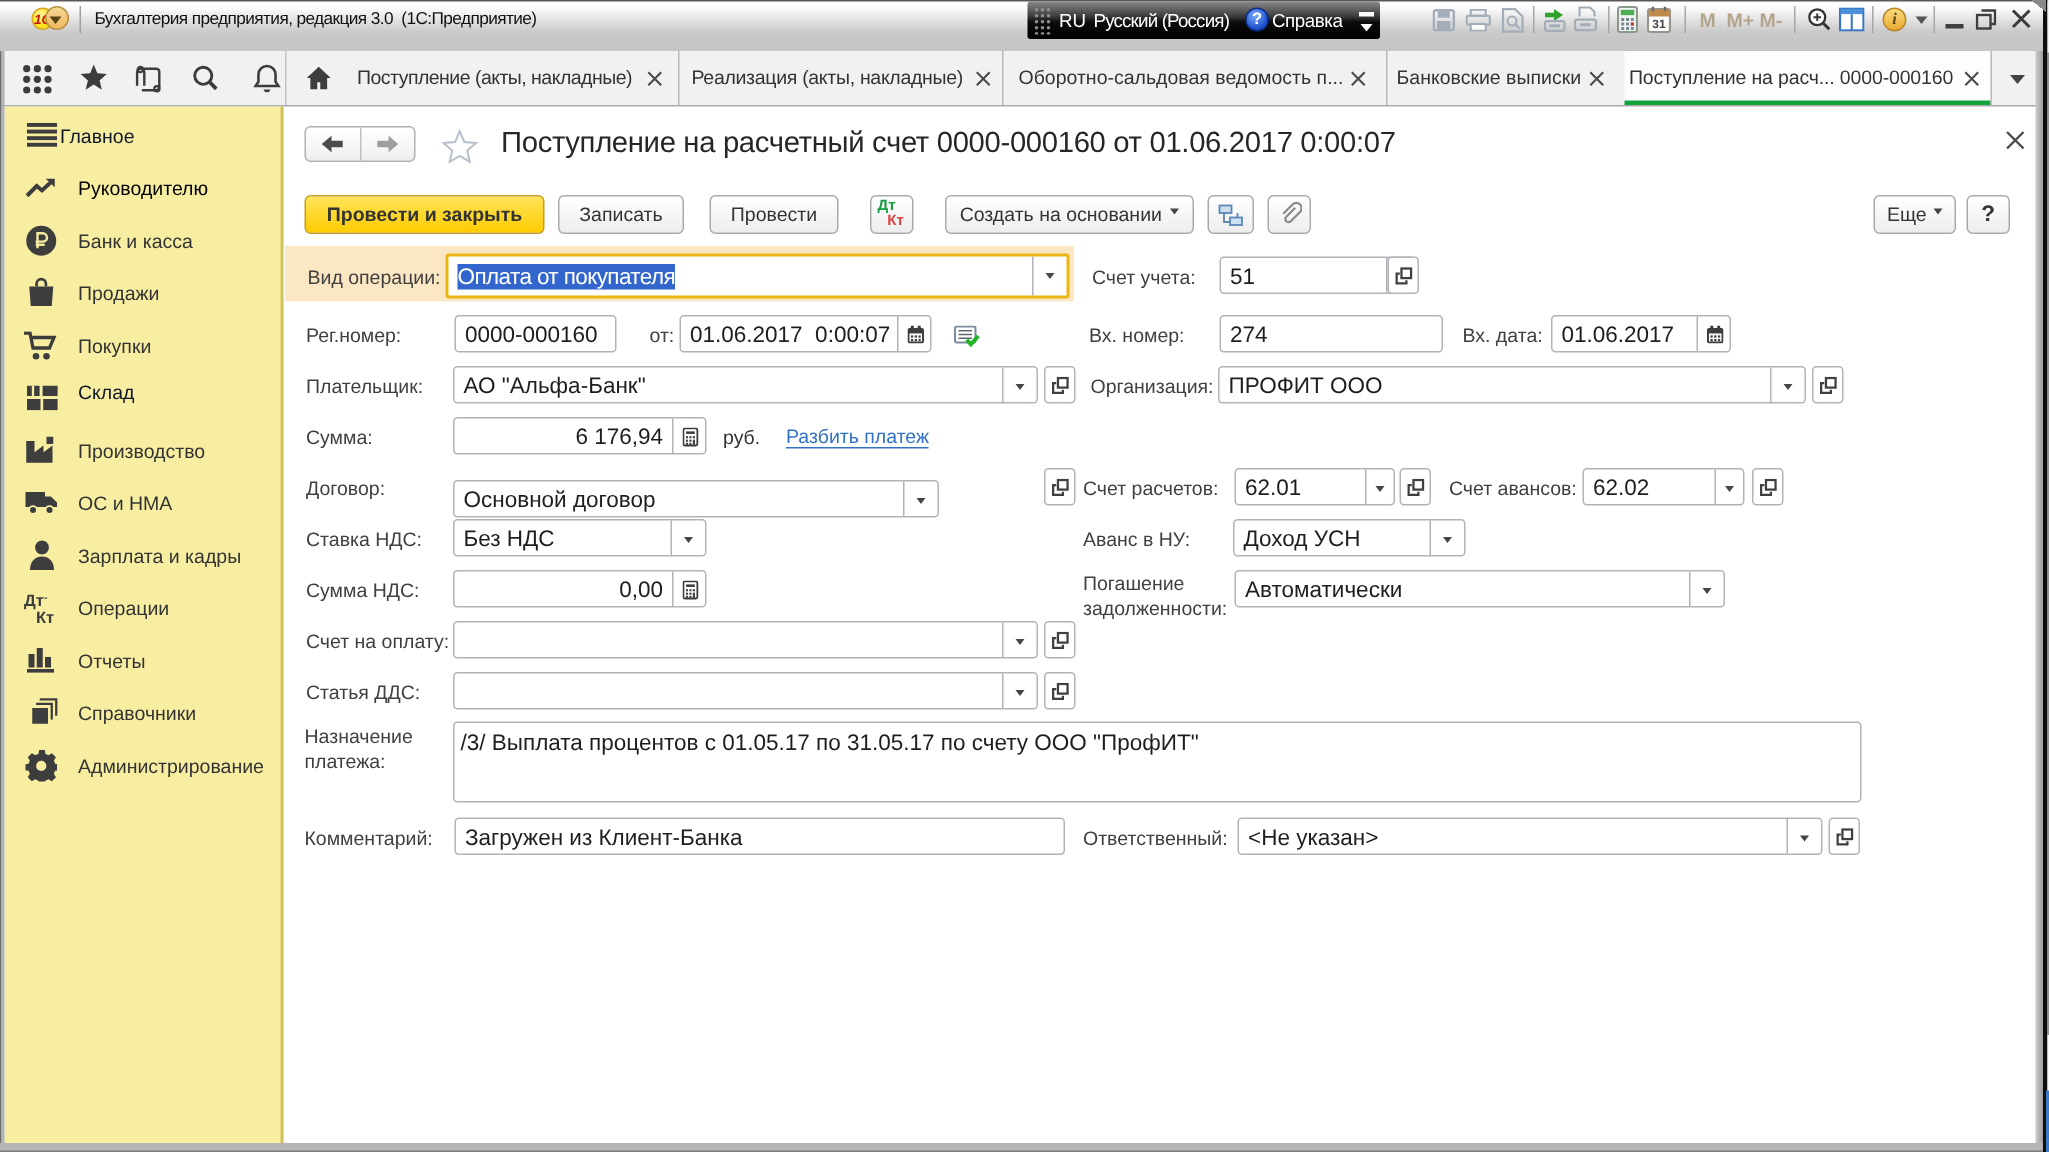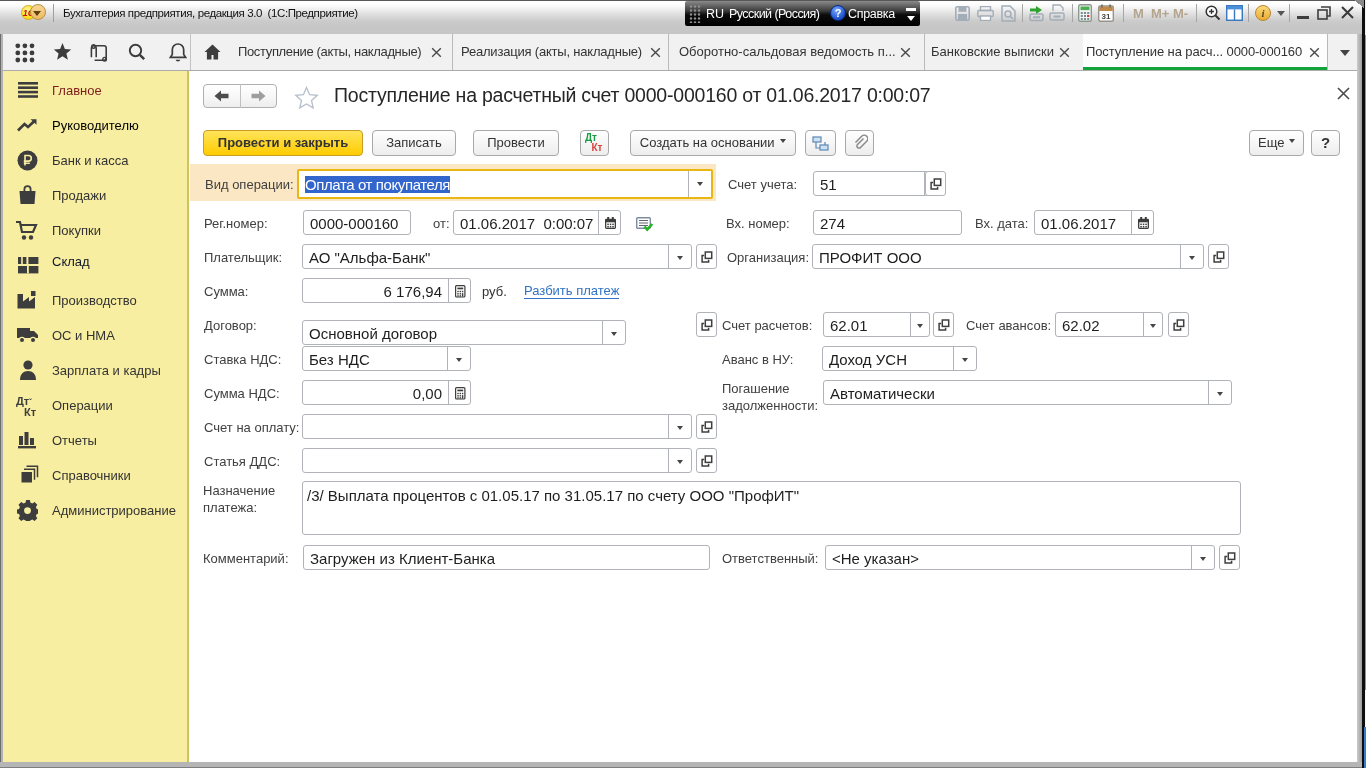--- a/index.html
+++ b/index.html
@@ -196,21 +196,21 @@
 
 <div class="ab" id="sidebar" style="left:3px;top:71px;width:186px;height:691px;background:#f8eea2;border-right:2px solid #cfc35c"></div>
 <svg class="ab" style="left:18px;top:82px" width="20" height="16">
     <g fill="#3d3d3d">
       <rect x="0" y="0" width="20" height="2.6"></rect>
       <rect x="0" y="4.4" width="20" height="2.6"></rect>
       <rect x="0" y="8.8" width="20" height="2.6"></rect>
       <rect x="0" y="13.2" width="20" height="2.6"></rect>
     </g>
   </svg>
-<div class="lbl" style="left:52px;top:83px;color:#7f1d1d">Главное</div>
+<div class="lbl" style="left:40px;top:83px;color:#0f172a">Главное</div>
 <svg class="ab" style="left:17px;top:118px" width="22" height="15">
     <path d="M1 12.5L7.5 6l3.5 3 7-6.5" fill="none" stroke="#3d3d3d" stroke-width="2.6"></path>
     <path d="M13.5 1.2h6v5.6z" fill="#3d3d3d"></path>
   </svg>
 <div class="lbl" style="left:52px;top:118px;color:#000000">Руководителю</div>
 <svg class="ab" style="left:17px;top:150px" width="21" height="21">
     <circle cx="10.5" cy="10.5" r="10" fill="#3d3d3d"></circle>
     <path d="M8 15.5V5.5h3.5a2.8 2.8 0 010 5.6H6.8M6.8 13.2h6" fill="none" stroke="#f8eea2" stroke-width="1.6"></path>
   </svg>
 <div class="lbl" style="left:52px;top:153px;color:#333">Банк и касса</div>
@@ -504,21 +504,21 @@
           <rect x="4.6" y="8.1" width="1.4" height="1.4"></rect>
           <rect x="2.3" y="10.2" width="1.4" height="1.4"></rect>
           <rect x="4.6" y="10.2" width="1.4" height="1.4"></rect>
           <rect x="6.9" y="8.1" width="1.4" height="3.5"></rect>
         </g>
       </svg>
     </div>
   </div>
 <div class="lbl" style="left:722px;top:381px">Погашение</div>
 <div class="lbl" style="left:722px;top:398px">задолженности:</div>
-<div class="fld" style="left:823px;top:380px;width:409px">
+<div class="fld" style="left:823px;top:380px;width:327px">
     <div class="tx">Автоматически</div>
     <div class="dd"></div>
   </div>
 
 <div class="lbl" style="left:204px;top:420px">Счет на оплату:</div>
 <div class="fld" style="left:302px;top:414px;width:390px">
     <div class="dd"></div>
   </div>
 <div class="ext" style="left:696px;top:414px">
     <svg style="position:absolute;left:4px;top:6px" width="12" height="12">

